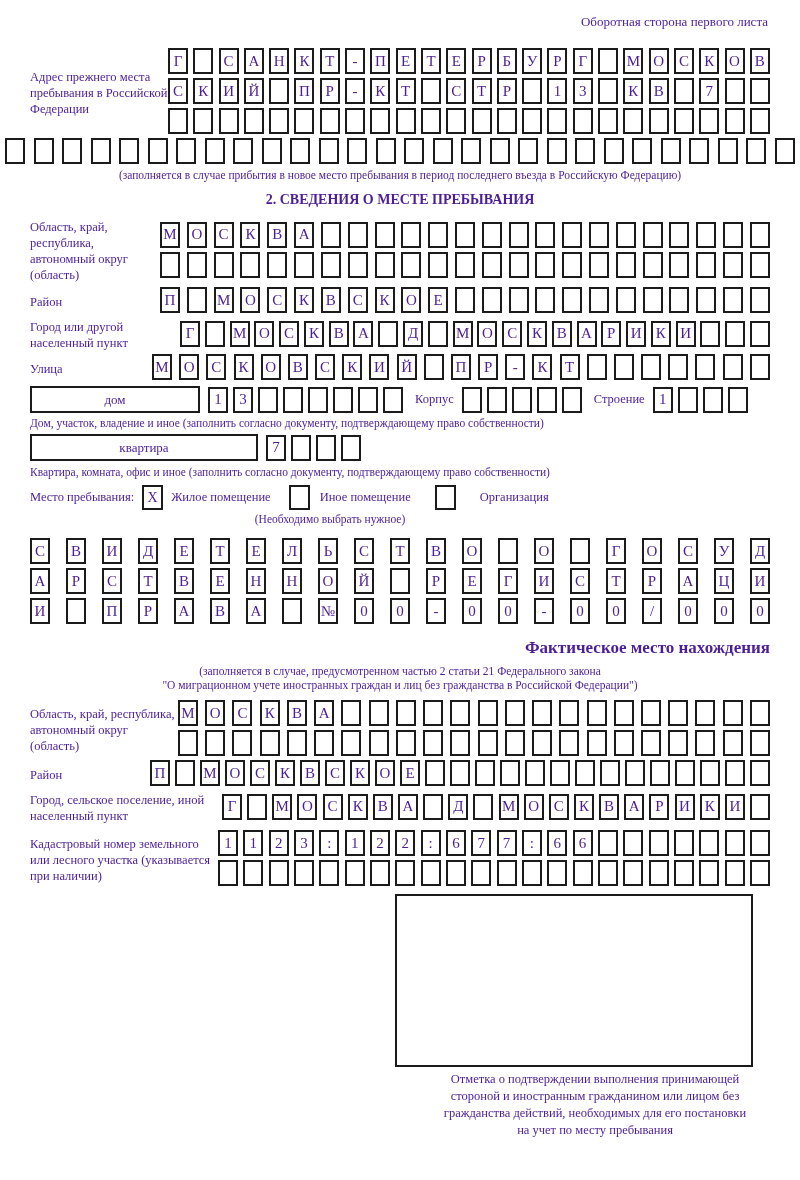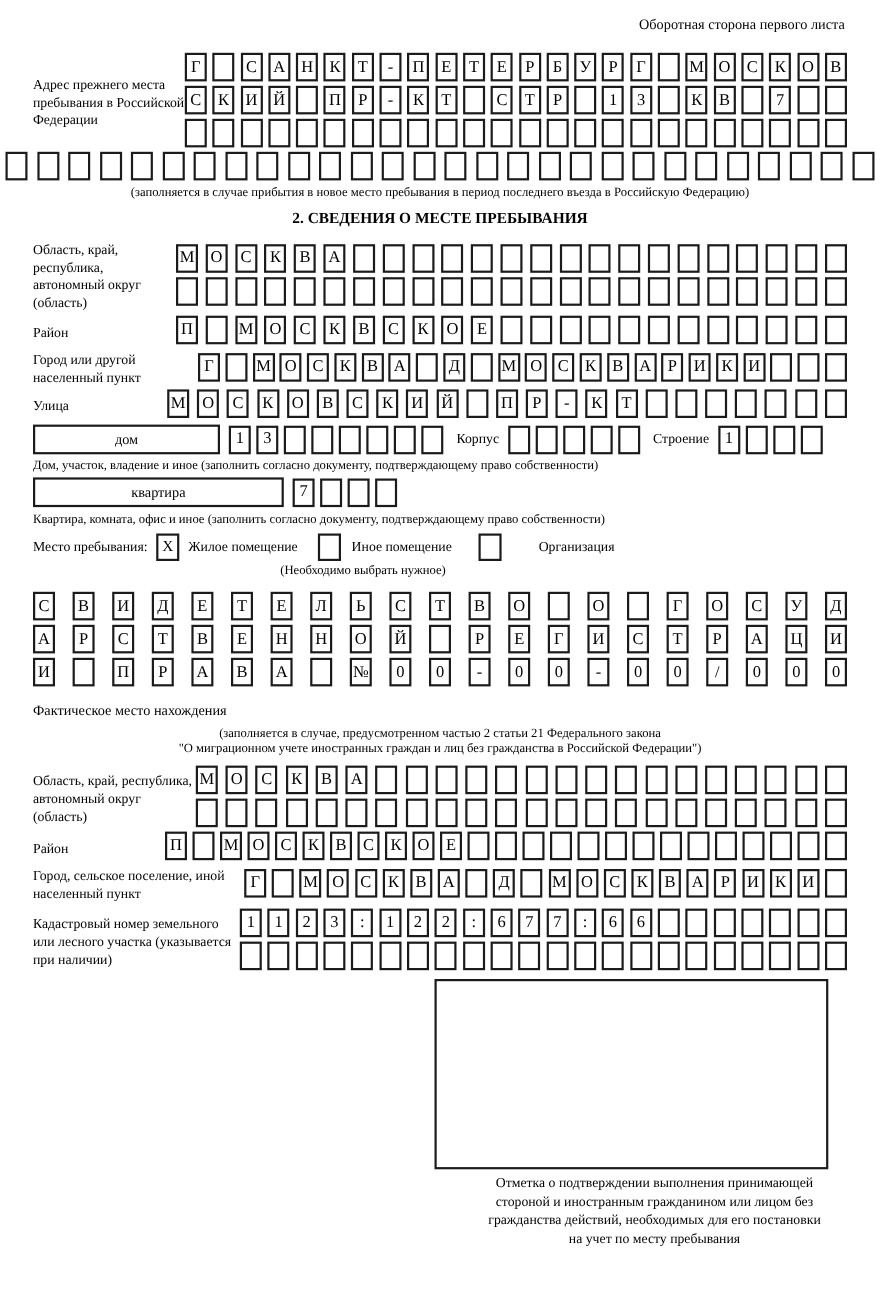--- a/index.html
+++ b/index.html
@@ -1,38 +1,38 @@
 <!DOCTYPE html>
 <html><head>
 <meta charset="utf-8">
 <style>
   html,body { margin:0; padding:0; background:#fff; }
   .page {
     position:relative; width:800px; min-height:1180px; box-sizing:border-box;
-    padding:14px 30px 20px 30px; background:#fff; color:#000000;
+    padding:14px 30px 20px 30px; background:#fff; color:#4c1d95;
     font-family:"Liberation Serif", serif;
   }
   .header { text-align:right; font-size:13px; padding-right:2px; }
 
   .group { display:flex; align-items:center; }
   .flabel { font-size:12.5px; line-height:16px; padding-top:3px; box-sizing:border-box; flex:none; }
   .rows { display:flex; flex-direction:column; gap:4px; flex:1; min-width:0; }
   .boxrow { display:flex; justify-content:space-between; flex:1; min-width:0; }
   .rows .boxrow { flex:none; width:100%; }
   .cell {
     width:20px; height:26px; border:2px solid #1b1b1b; box-sizing:border-box;
     display:flex; align-items:center; justify-content:center;
     font-size:15px; line-height:1; flex:none; background:#fff;
   }
   .fullrow { margin-left:-25px; width:790px; display:flex; justify-content:space-between; }
 
   .note { font-size:11.5px; line-height:14px; }
   .note.center { text-align:center; }
   .sec-title { text-align:center; font-weight:bold; font-size:14px; margin:10px 0 8px 0; }
-  .sub-title { text-align:left; font-weight:normal; font-size:13px; }
+  .sub-title { text-align:right; font-weight:bold; font-size:17px; }
 
   .widebox {
     height:27px; border:2px solid #1b1b1b; box-sizing:border-box; flex:none;
     display:flex; align-items:center; justify-content:center; font-size:13px; background:#fff;
   }
   .inline-row { display:flex; align-items:center;text-align:center; }
   .boxgroup { display:flex; gap:5px; flex:none; }
   .inline-label { font-size:12.5px; flex:none; }
 
   .checkbox {
@@ -362,21 +362,21 @@
   </div>
   <div class="note mt4">Квартира, комната, офис и иное (заполнить согласно документу, подтверждающему право собственности)</div>
 
   <div class="inline-row mt6">
     <div class="inline-label">Место пребывания:</div>
     <div class="checkbox" style="margin-left:8px">X</div>
     <div class="inline-label" style="margin-left:8px">Жилое помещение</div>
     <div class="checkbox" style="margin-left:18px"></div>
     <div class="inline-label" style="margin-left:10px">Иное помещение</div>
     <div class="checkbox" style="margin-left:24px"></div>
-    <div class="inline-label" style="margin-left:34px">Организация</div>
+    <div class="inline-label" style="margin-left:24px">Организация</div>
   </div>
   <div class="note center" style="margin-left:145px;width:310px;margin-top:2px">(Необходимо выбрать нужное)</div>
 
   <div class="group mt12">
     <div class="rows">
       <div class="boxrow">
           <span class="cell">С</span>
           <span class="cell">В</span>
           <span class="cell">И</span>
           <span class="cell">Д</span>

